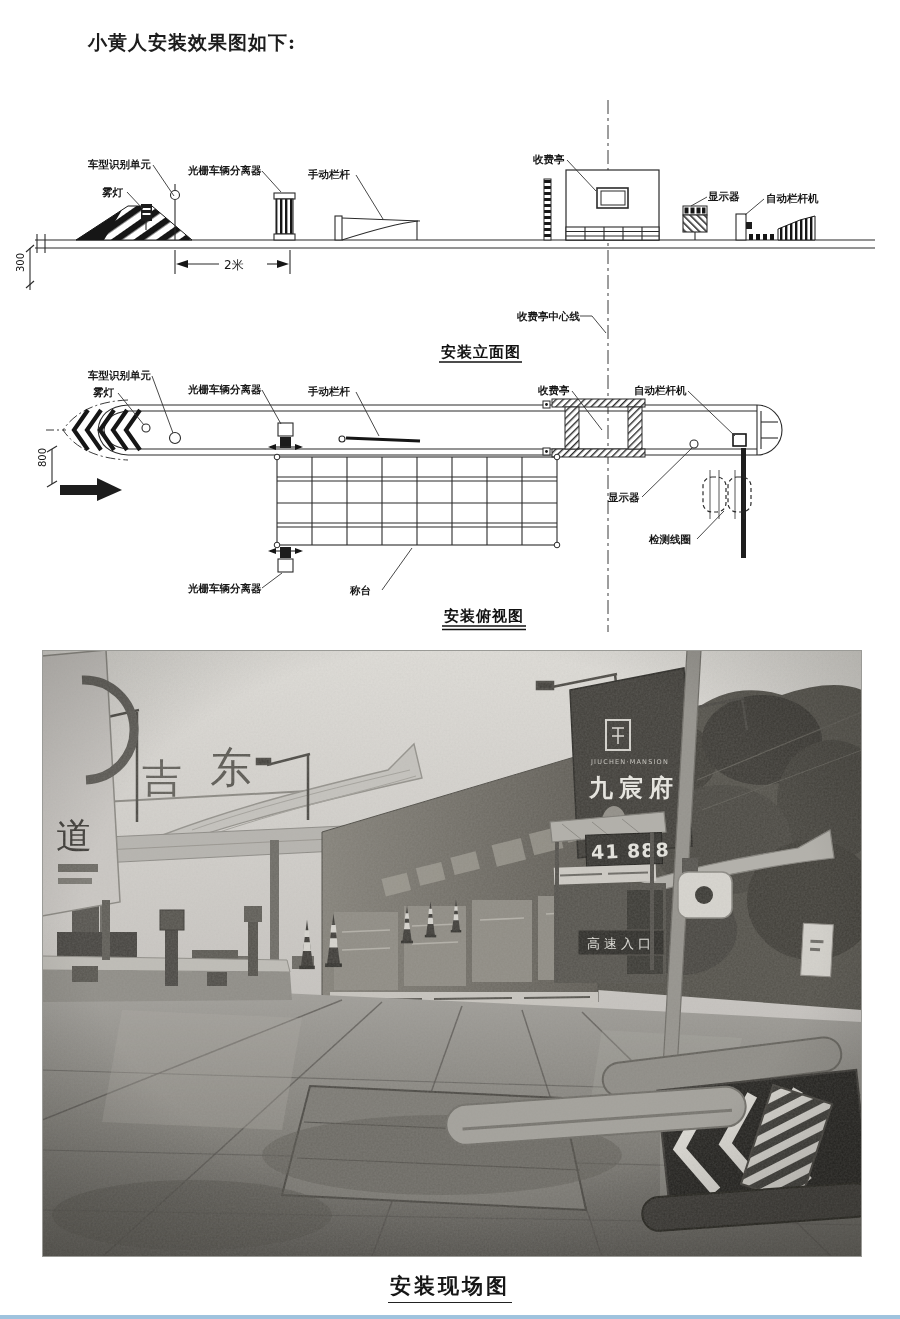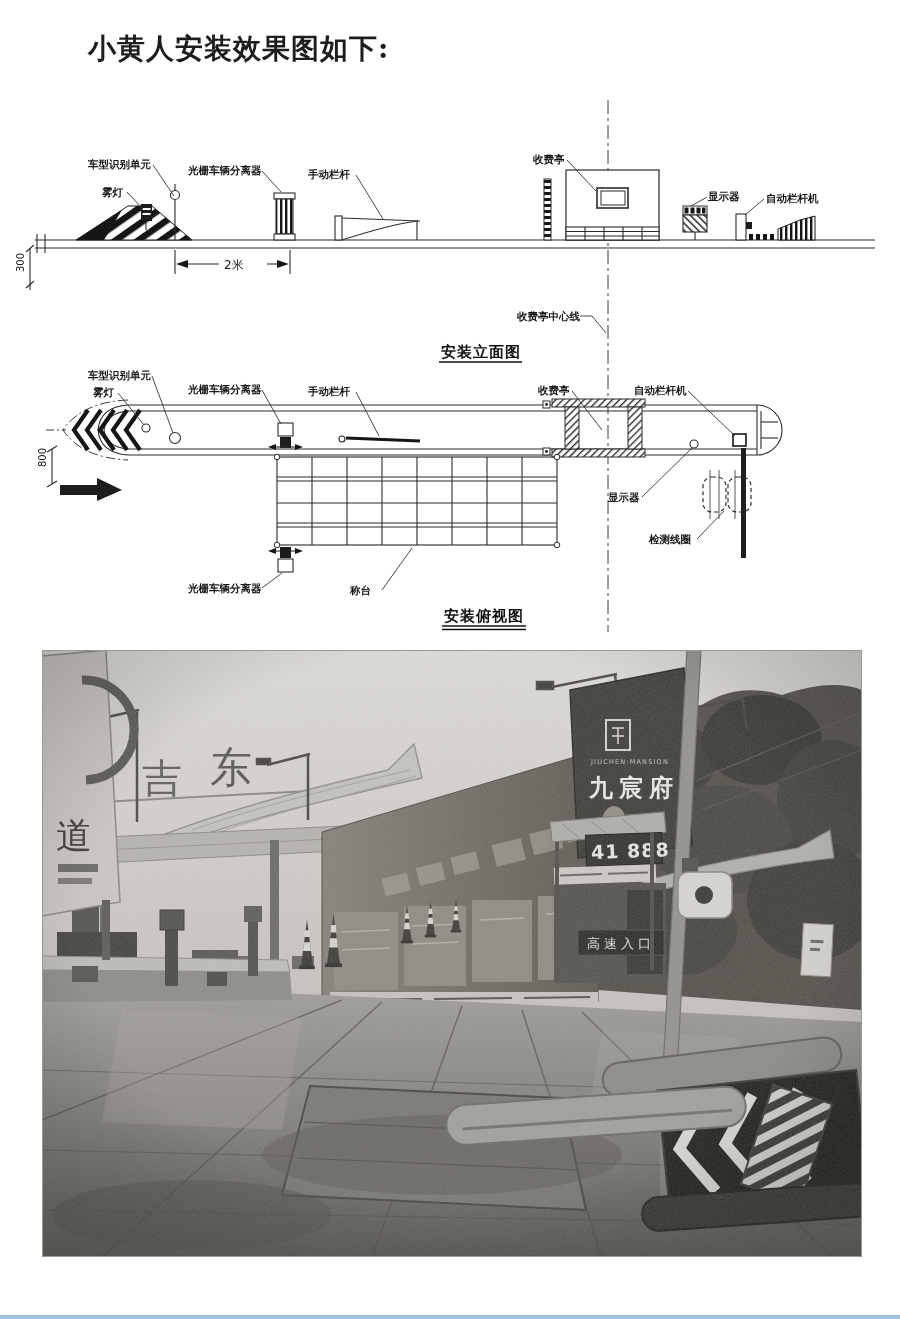--- a/index.html
+++ b/index.html
@@ -1,19 +1,19 @@
 <!DOCTYPE html>
 <html><head>
 <meta charset="utf-8">
 <style>
   html,body{margin:0;padding:0;background:#e8e8e8;}
   .page{position:relative;width:900px;height:1319px;background:#ffffff;overflow:hidden;
         font-family:"DejaVu Sans","Liberation Sans",sans-serif;}
   .title{position:absolute;left:88px;top:30px;margin:0;font-family:"DejaVu Serif","Liberation Serif",serif;
-         font-size:28px;font-weight:600;color:#1d1d1d;letter-spacing:1px;}
+         font-size:19px;font-weight:600;color:#1d1d1d;letter-spacing:1px;}
   svg{position:absolute;}
   .drawings{left:0;top:85px;}
   .photo{left:42px;top:650px;}
   .lbl{font:bold 10.5px "DejaVu Sans","Liberation Sans",sans-serif;fill:#161616;}
   .dim{font:10px "DejaVu Sans","Liberation Sans",sans-serif;fill:#161616;}
   .dim2{font:12px "DejaVu Sans","Liberation Sans",sans-serif;fill:#161616;}
   .cap{font:bold 15px "DejaVu Sans","Liberation Sans",sans-serif;fill:#111;letter-spacing:1px;}
   .st{stroke:#2b2b2b;fill:none;stroke-width:1.1;}
   .ld{stroke:#333;stroke-width:.9;fill:none;}
   .cl{stroke:#3a3a3a;stroke-width:1;fill:none;stroke-dasharray:14 4 3 4;}
@@ -556,15 +556,18 @@
       <g transform="rotate(-4 715 557)">
         <rect x="600" y="540" width="230" height="34" rx="17" fill="#3a3834" stroke="#26251f" stroke-width="2"></rect>
       </g>
     </g>
 
     <rect x="0" y="0" width="820" height="607" filter="url(#grain)" opacity="0.5"></rect>
     <rect x="0" y="0" width="820" height="607" fill="url(#vig)"></rect>
     <rect x="0.5" y="0.5" width="819" height="606" fill="none" stroke="#9a9a96"></rect>
   </svg>
 
+  <div class="site-caption">
+    <span>安装现场图</span>
+  </div>
 
   <div class="scan-line"></div>
 </div>
 
 </body></html>

